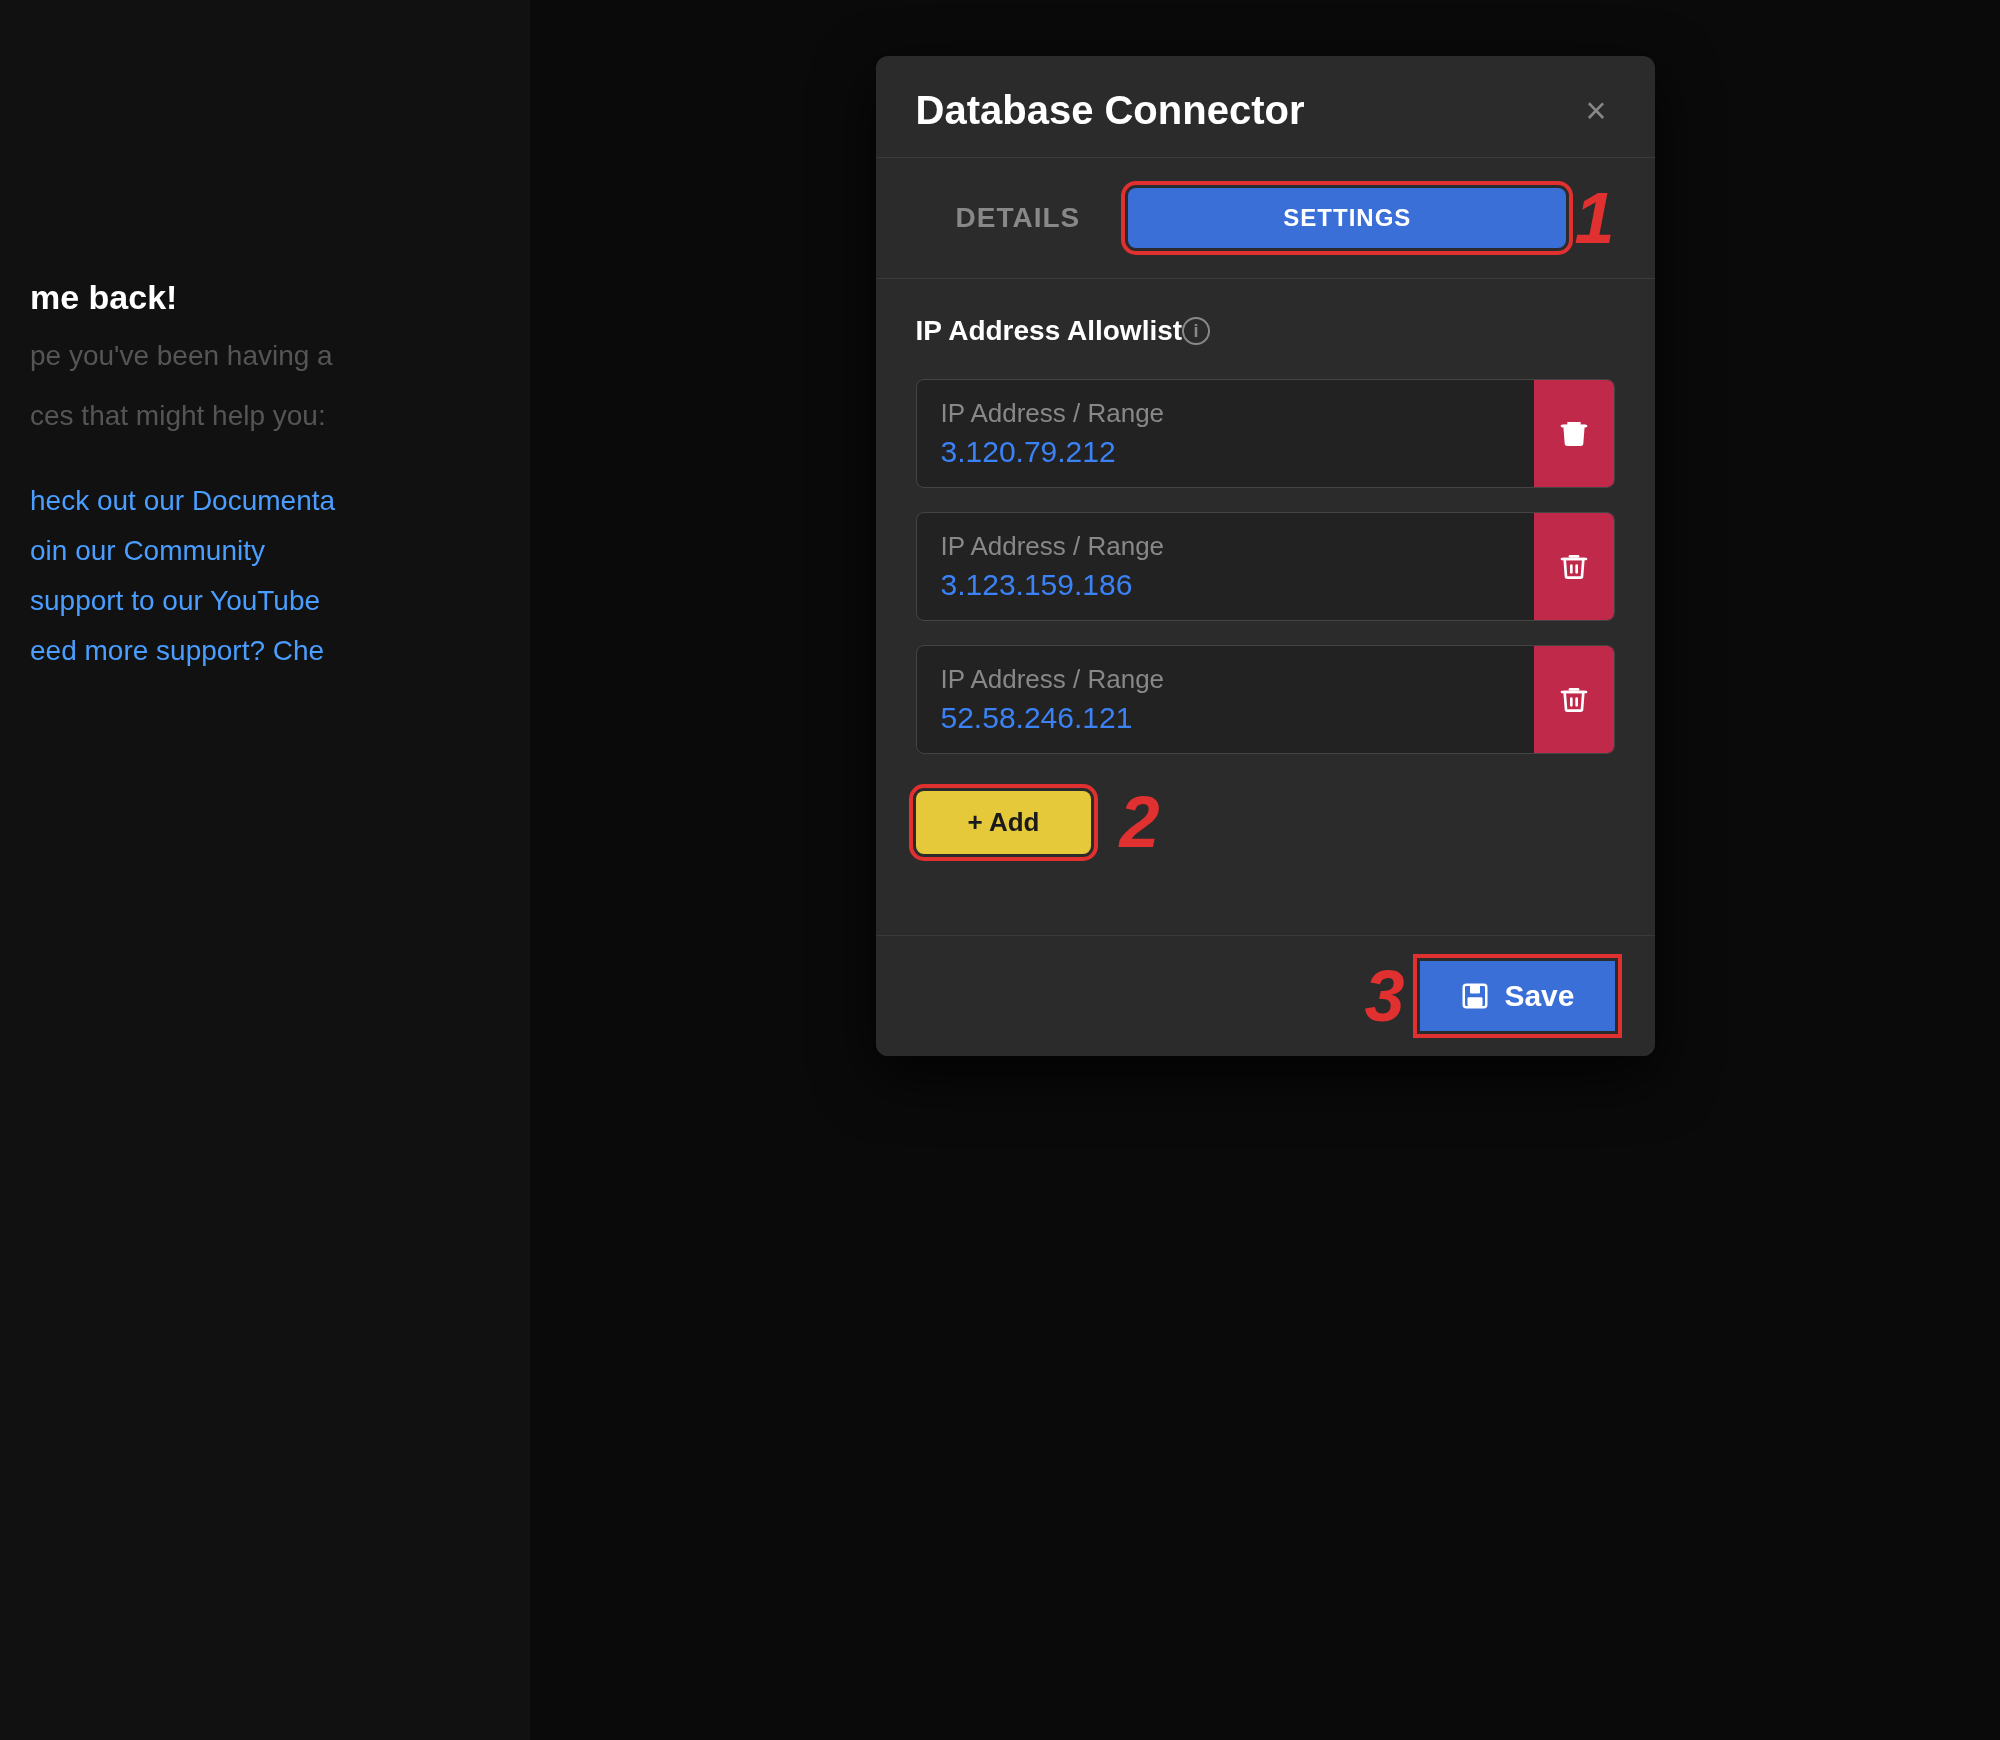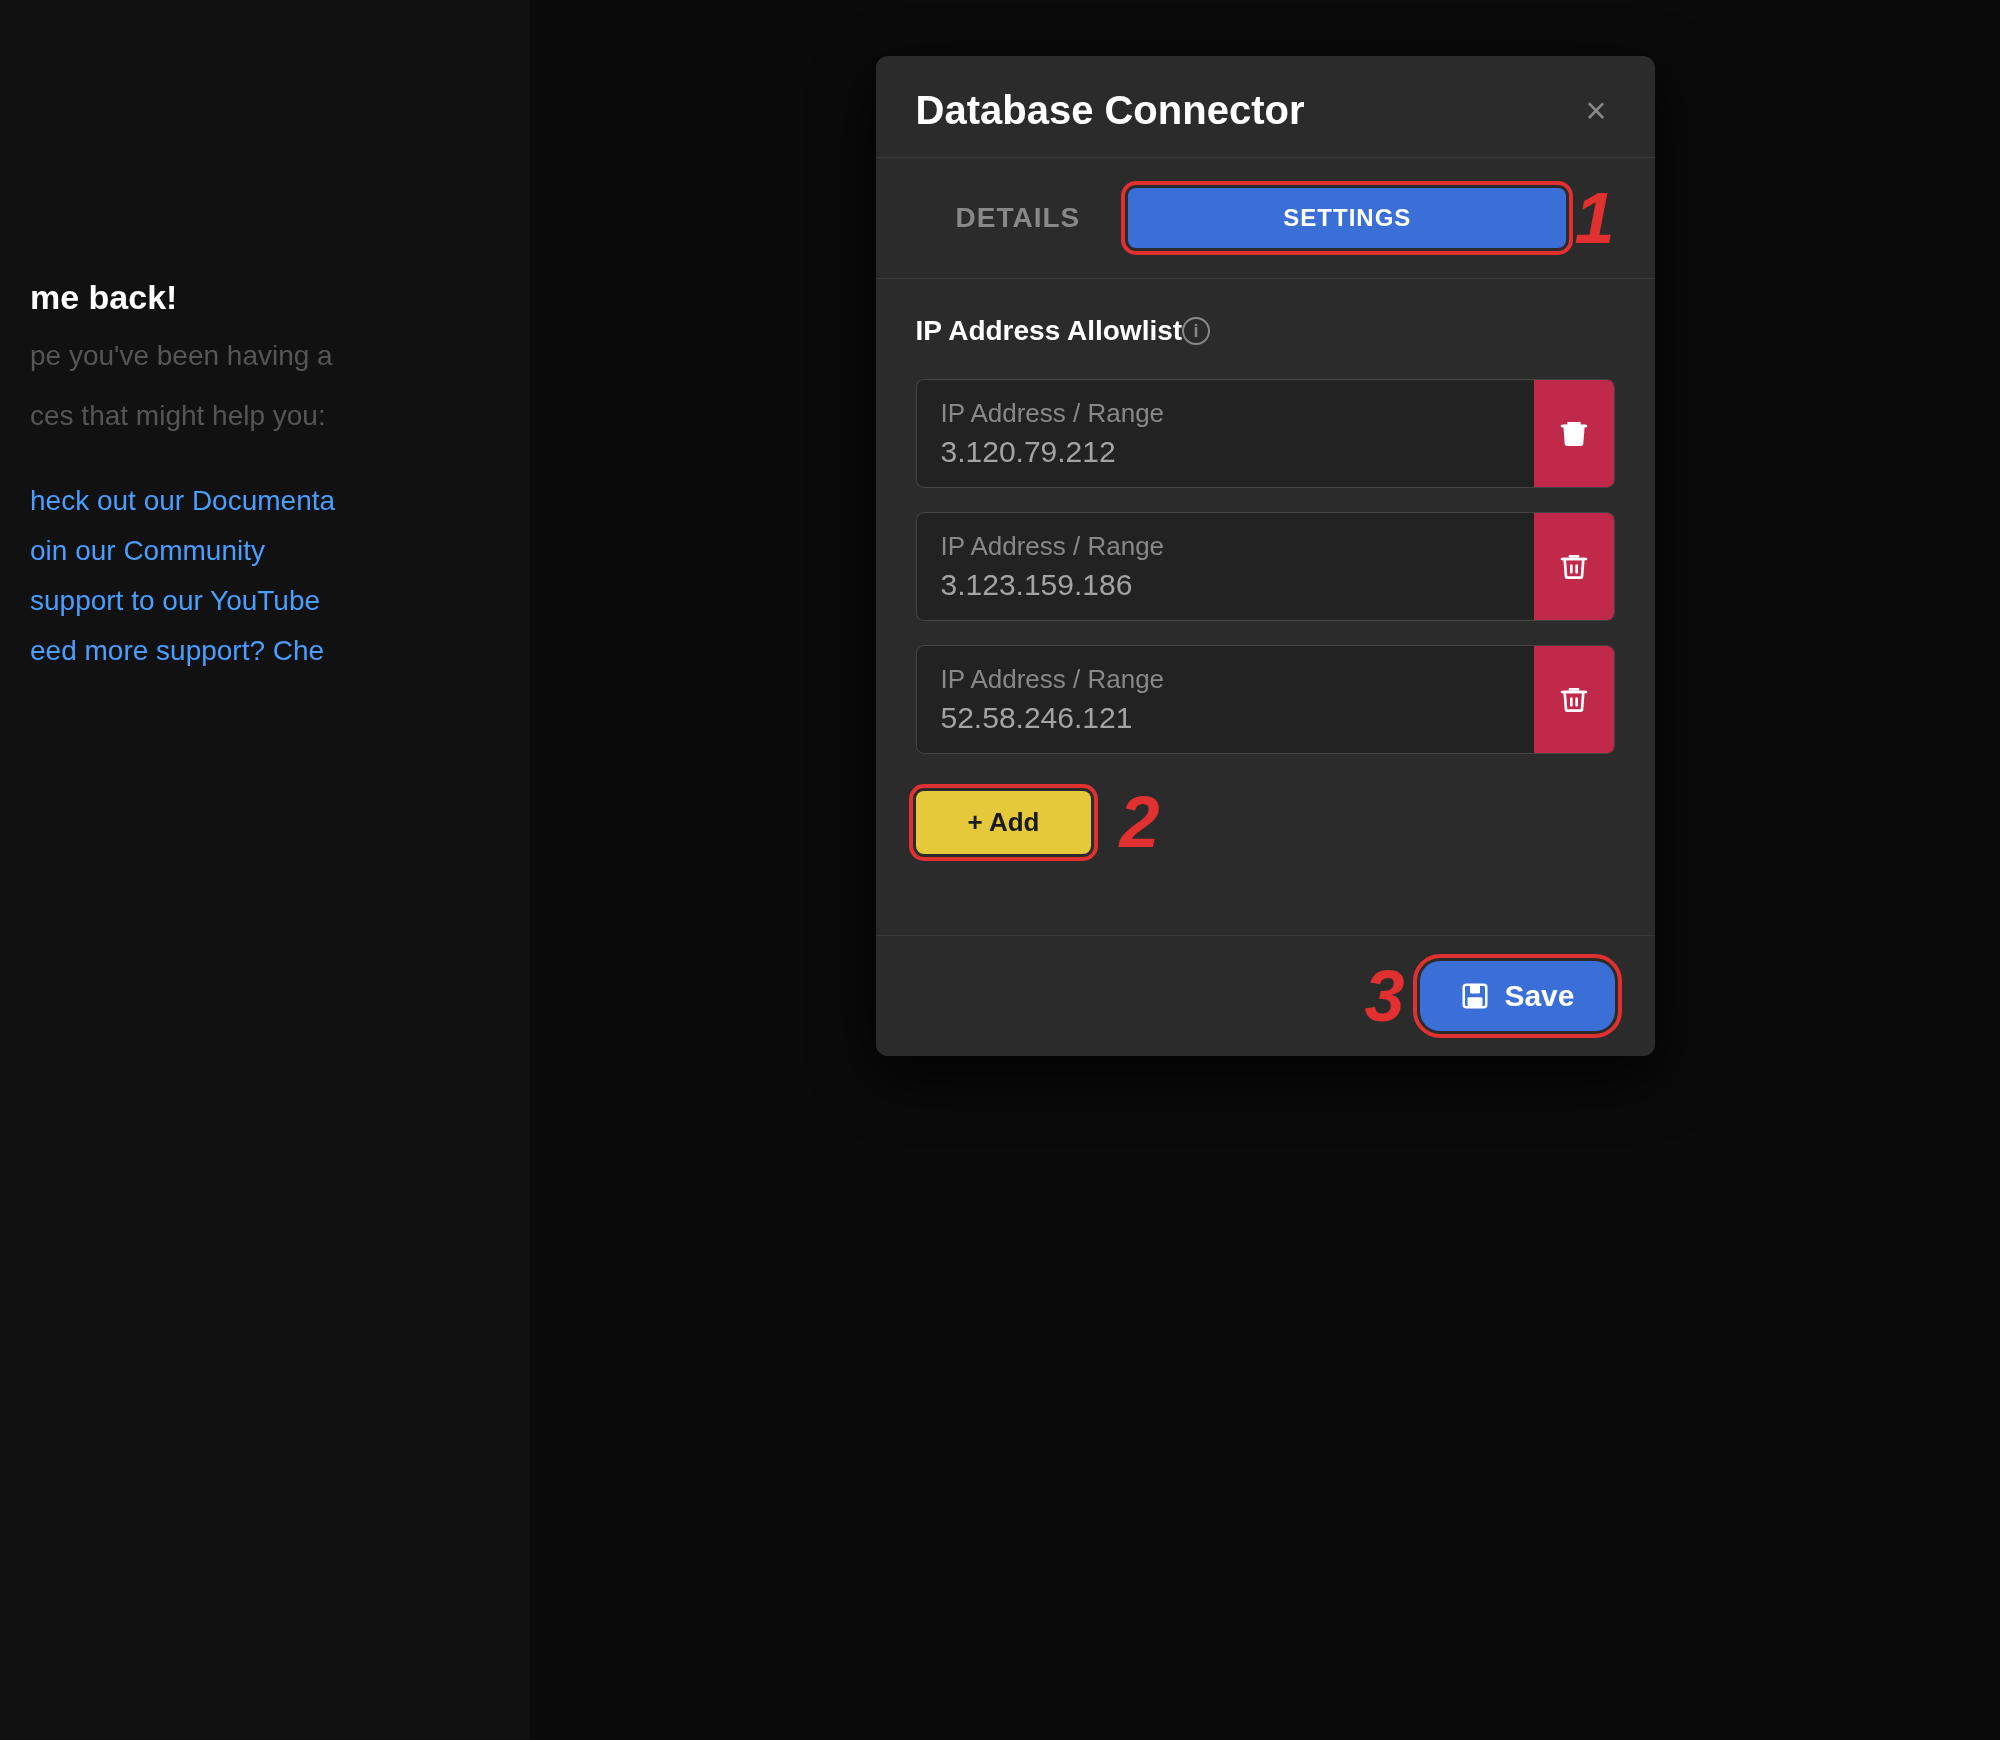--- a/index.html
+++ b/index.html
@@ -186,21 +186,21 @@
       flex-direction: column;
       gap: 6px;
     }
 
     .ip-label {
       color: #888;
       font-size: 26px;
     }
 
     .ip-value {
-      color: #a3a3a3;
+      color: #3b82f6;
       font-size: 30px;
       font-weight: 500;
     }
 
     .delete-btn {
       background: #c0294a;
       border: none;
       width: 80px;
       display: flex;
       align-items: center;
@@ -249,21 +249,21 @@
       gap: 24px;
       background: #2b2b2b;
     }
 
     .save-btn {
       background: #3a6fd8;
       color: #fff;
       font-size: 30px;
       font-weight: 700;
       border: none;
-      border-radius: 20px;
+      border-radius: 0;
       padding: 18px 40px;
       cursor: pointer;
       display: flex;
       align-items: center;
       gap: 14px;
       outline: 4px solid #e03030;
       outline-offset: 3px;
     }
 
     .save-btn svg {

